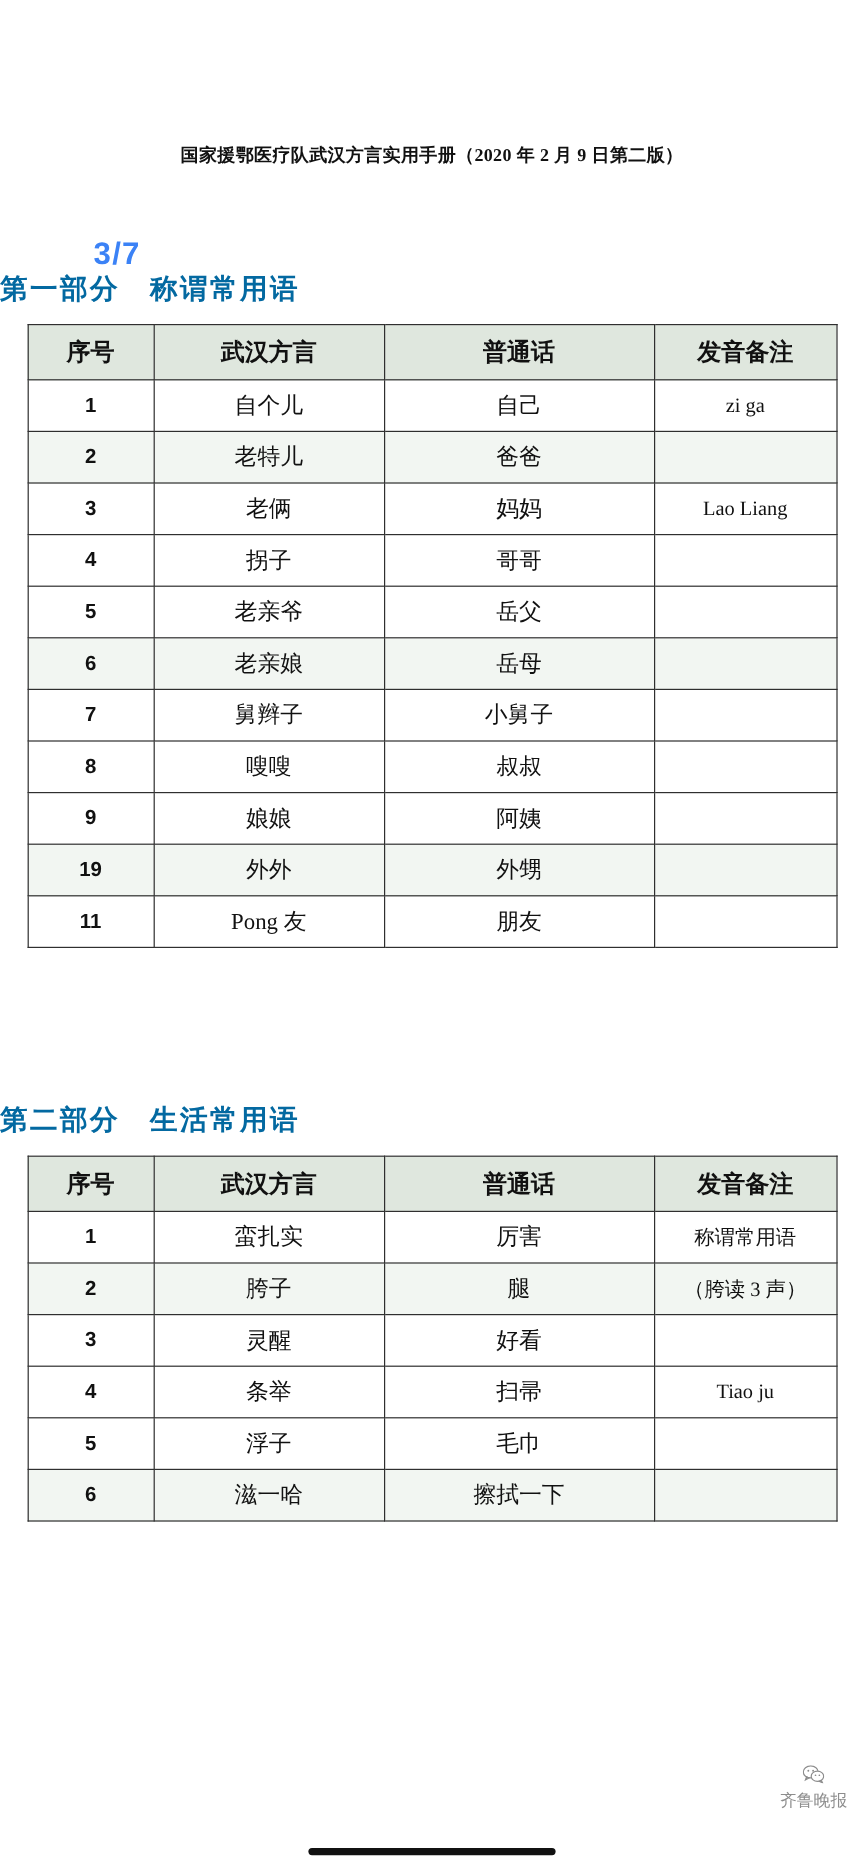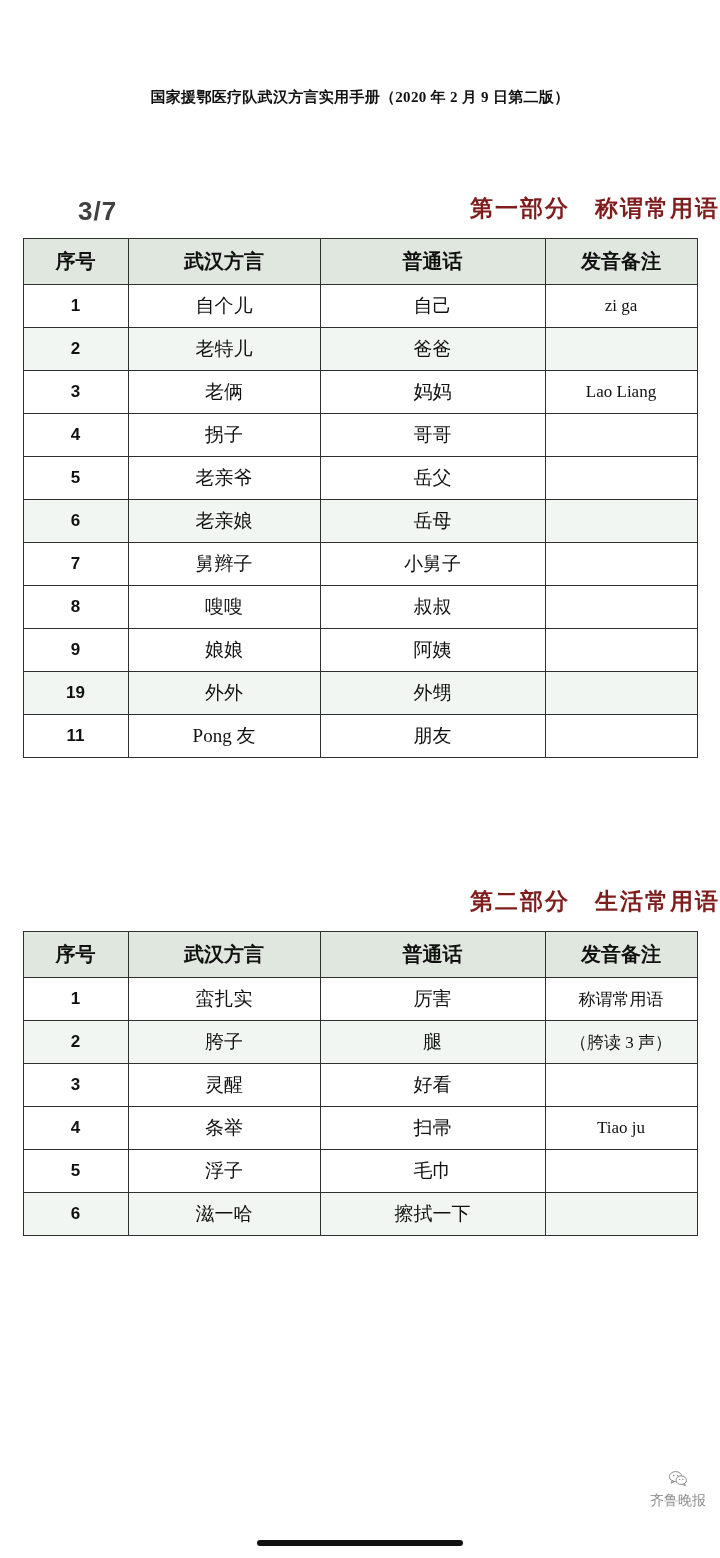--- a/index.html
+++ b/index.html
@@ -19,39 +19,39 @@
     width: 720px;
     height: 1558px;
     position: relative;
     background: #fff;
   }
   .doc-header {
     text-align: center;
     font-size: 15px;
     font-weight: bold;
     color: #111;
-    padding-top: 88px;
+    padding-top: 120px;
     letter-spacing: 0.3px;
     font-family: "Liberation Serif", "DejaVu Serif", serif;
   }
   .pagenum {
     position: absolute;
     left: 78px;
     top: 196px;
     font-size: 26px;
     font-weight: bold;
-    color: #404040;
+    color: #3b82f6;
     font-family: "Liberation Sans", sans-serif;
     letter-spacing: 1px;
   }
   .section-title {
-    text-align: right;
+    text-align: left;
     font-size: 23px;
     font-weight: bold;
-    color: #7f1d1d;
+    color: #0369a1;
     font-family: "Liberation Serif", "DejaVu Serif", serif;
     letter-spacing: 2px;
   }
   .sec1-title { margin-top: 86px; }
   .sec2-title { margin-top: 12px; }
 
   table.vocab {
     border-collapse: collapse;
     width: 674px;
     margin: 0 auto;

